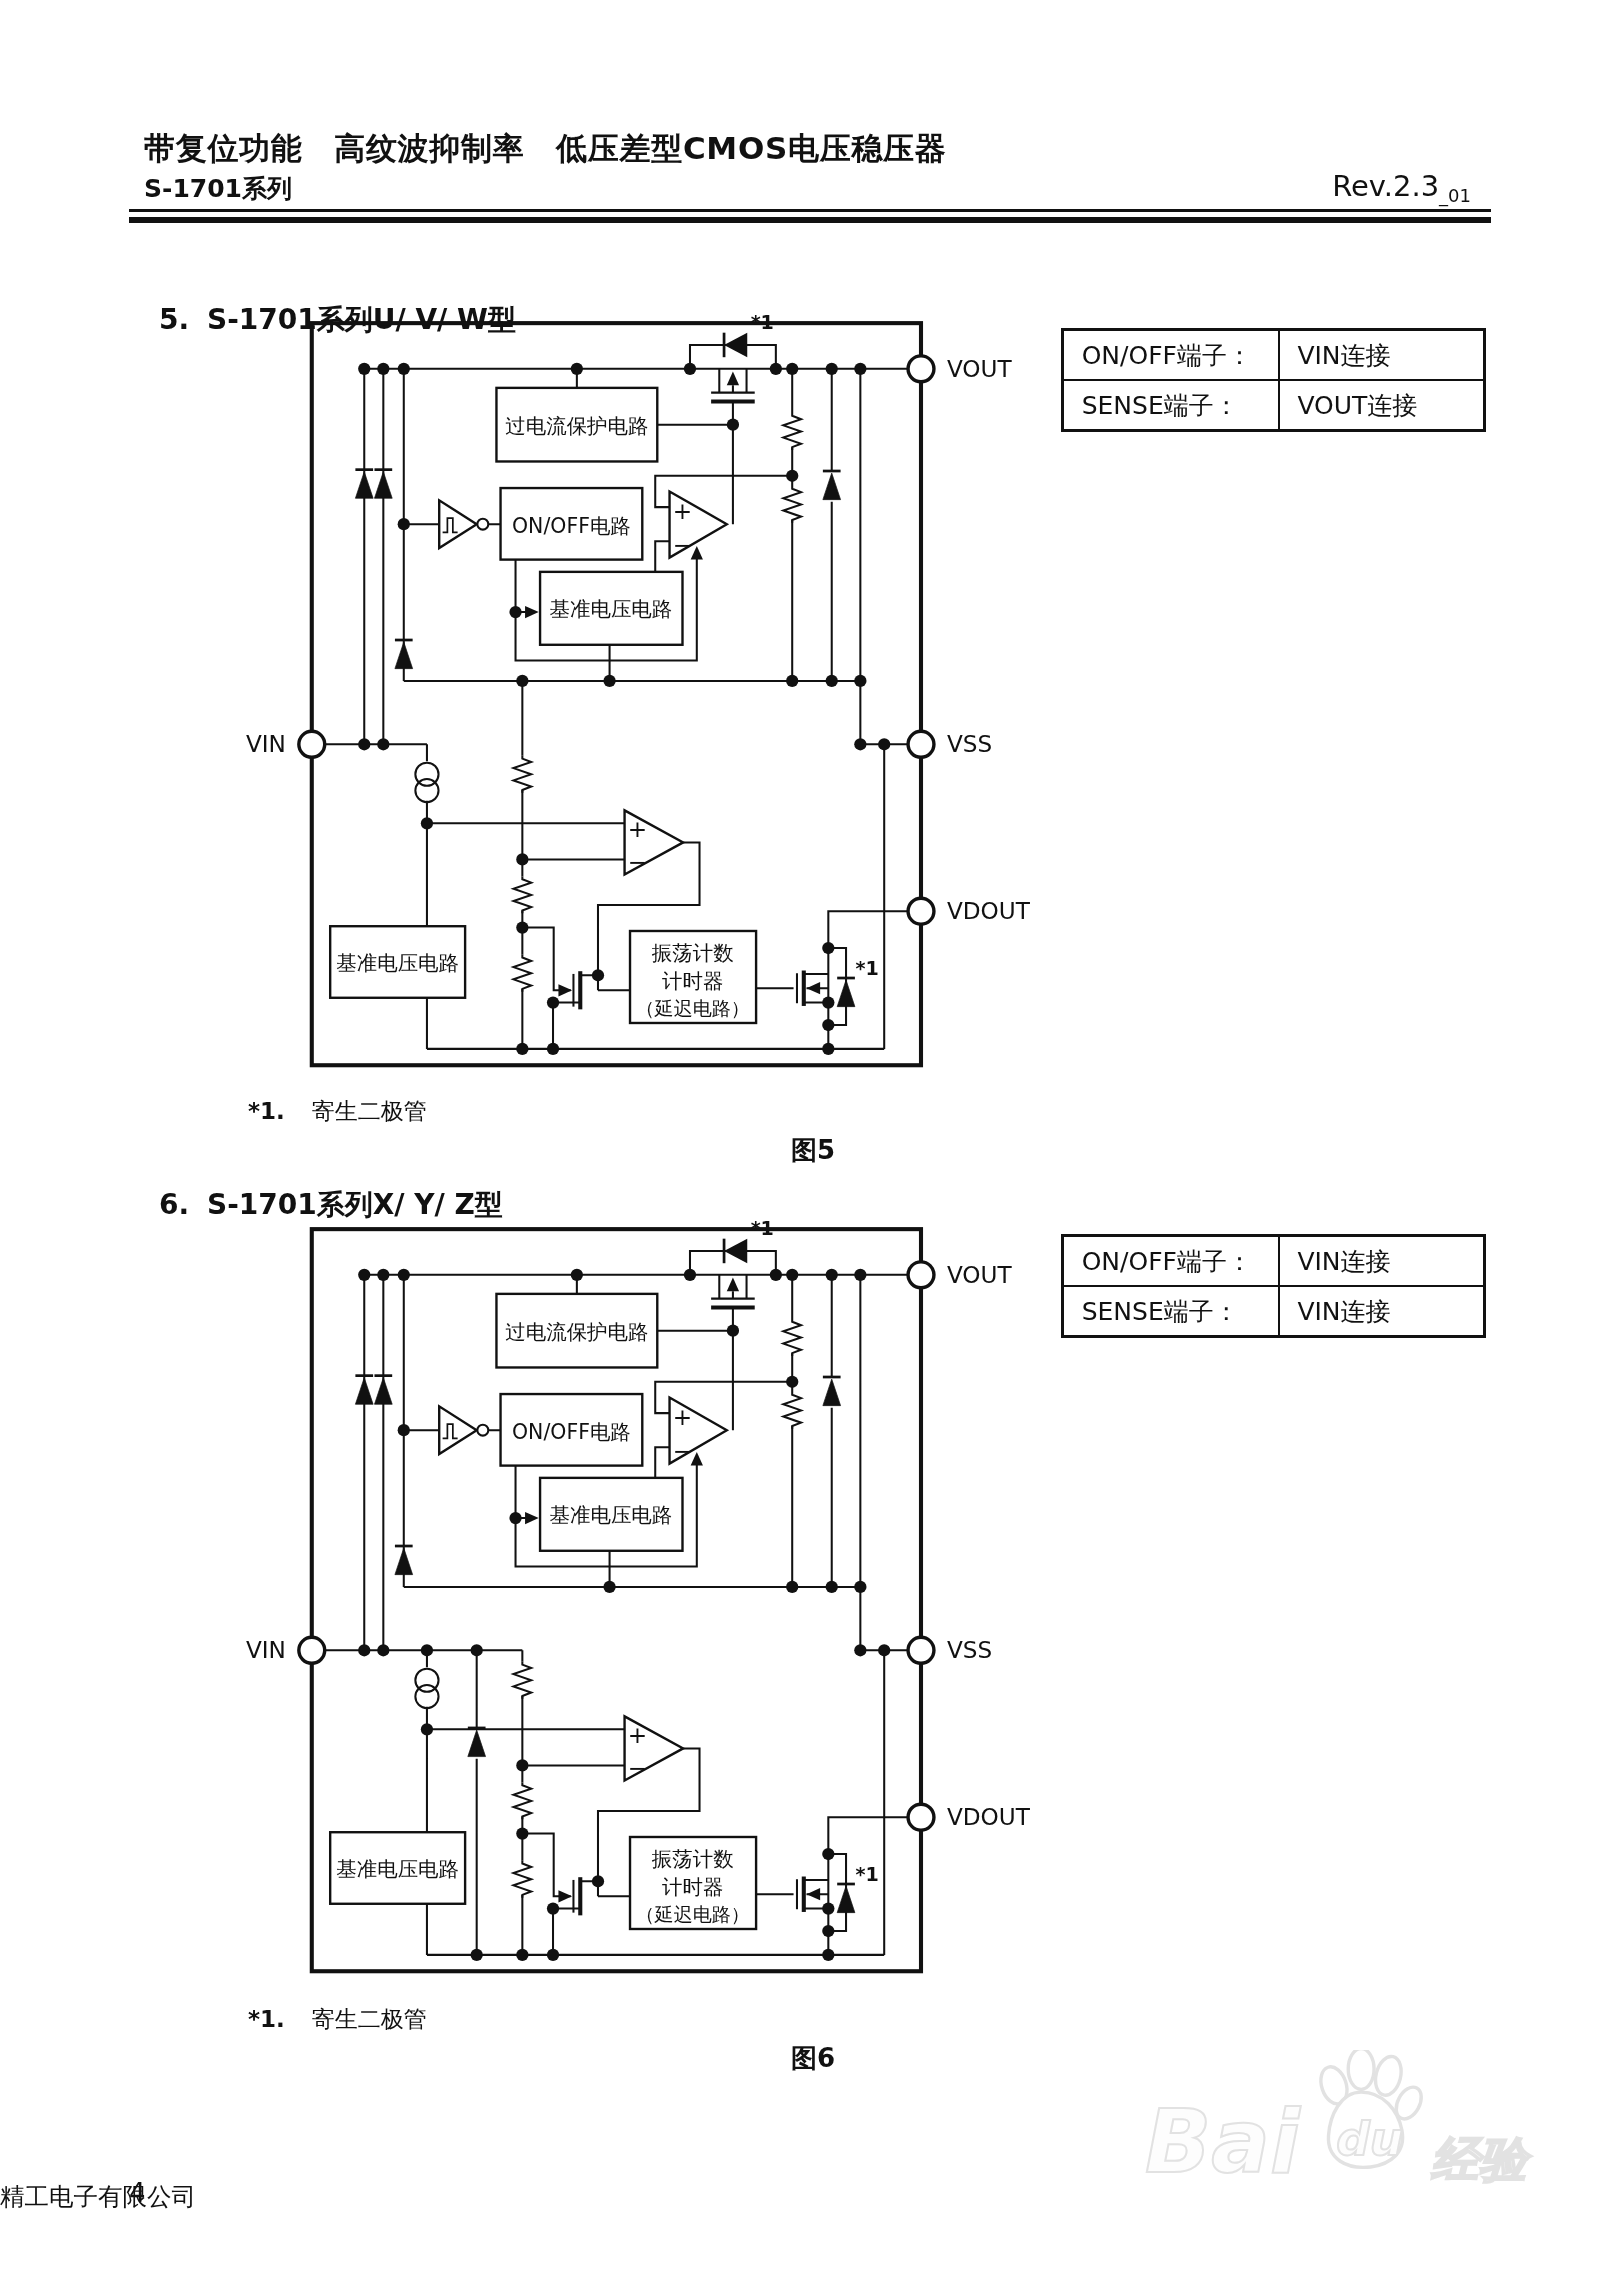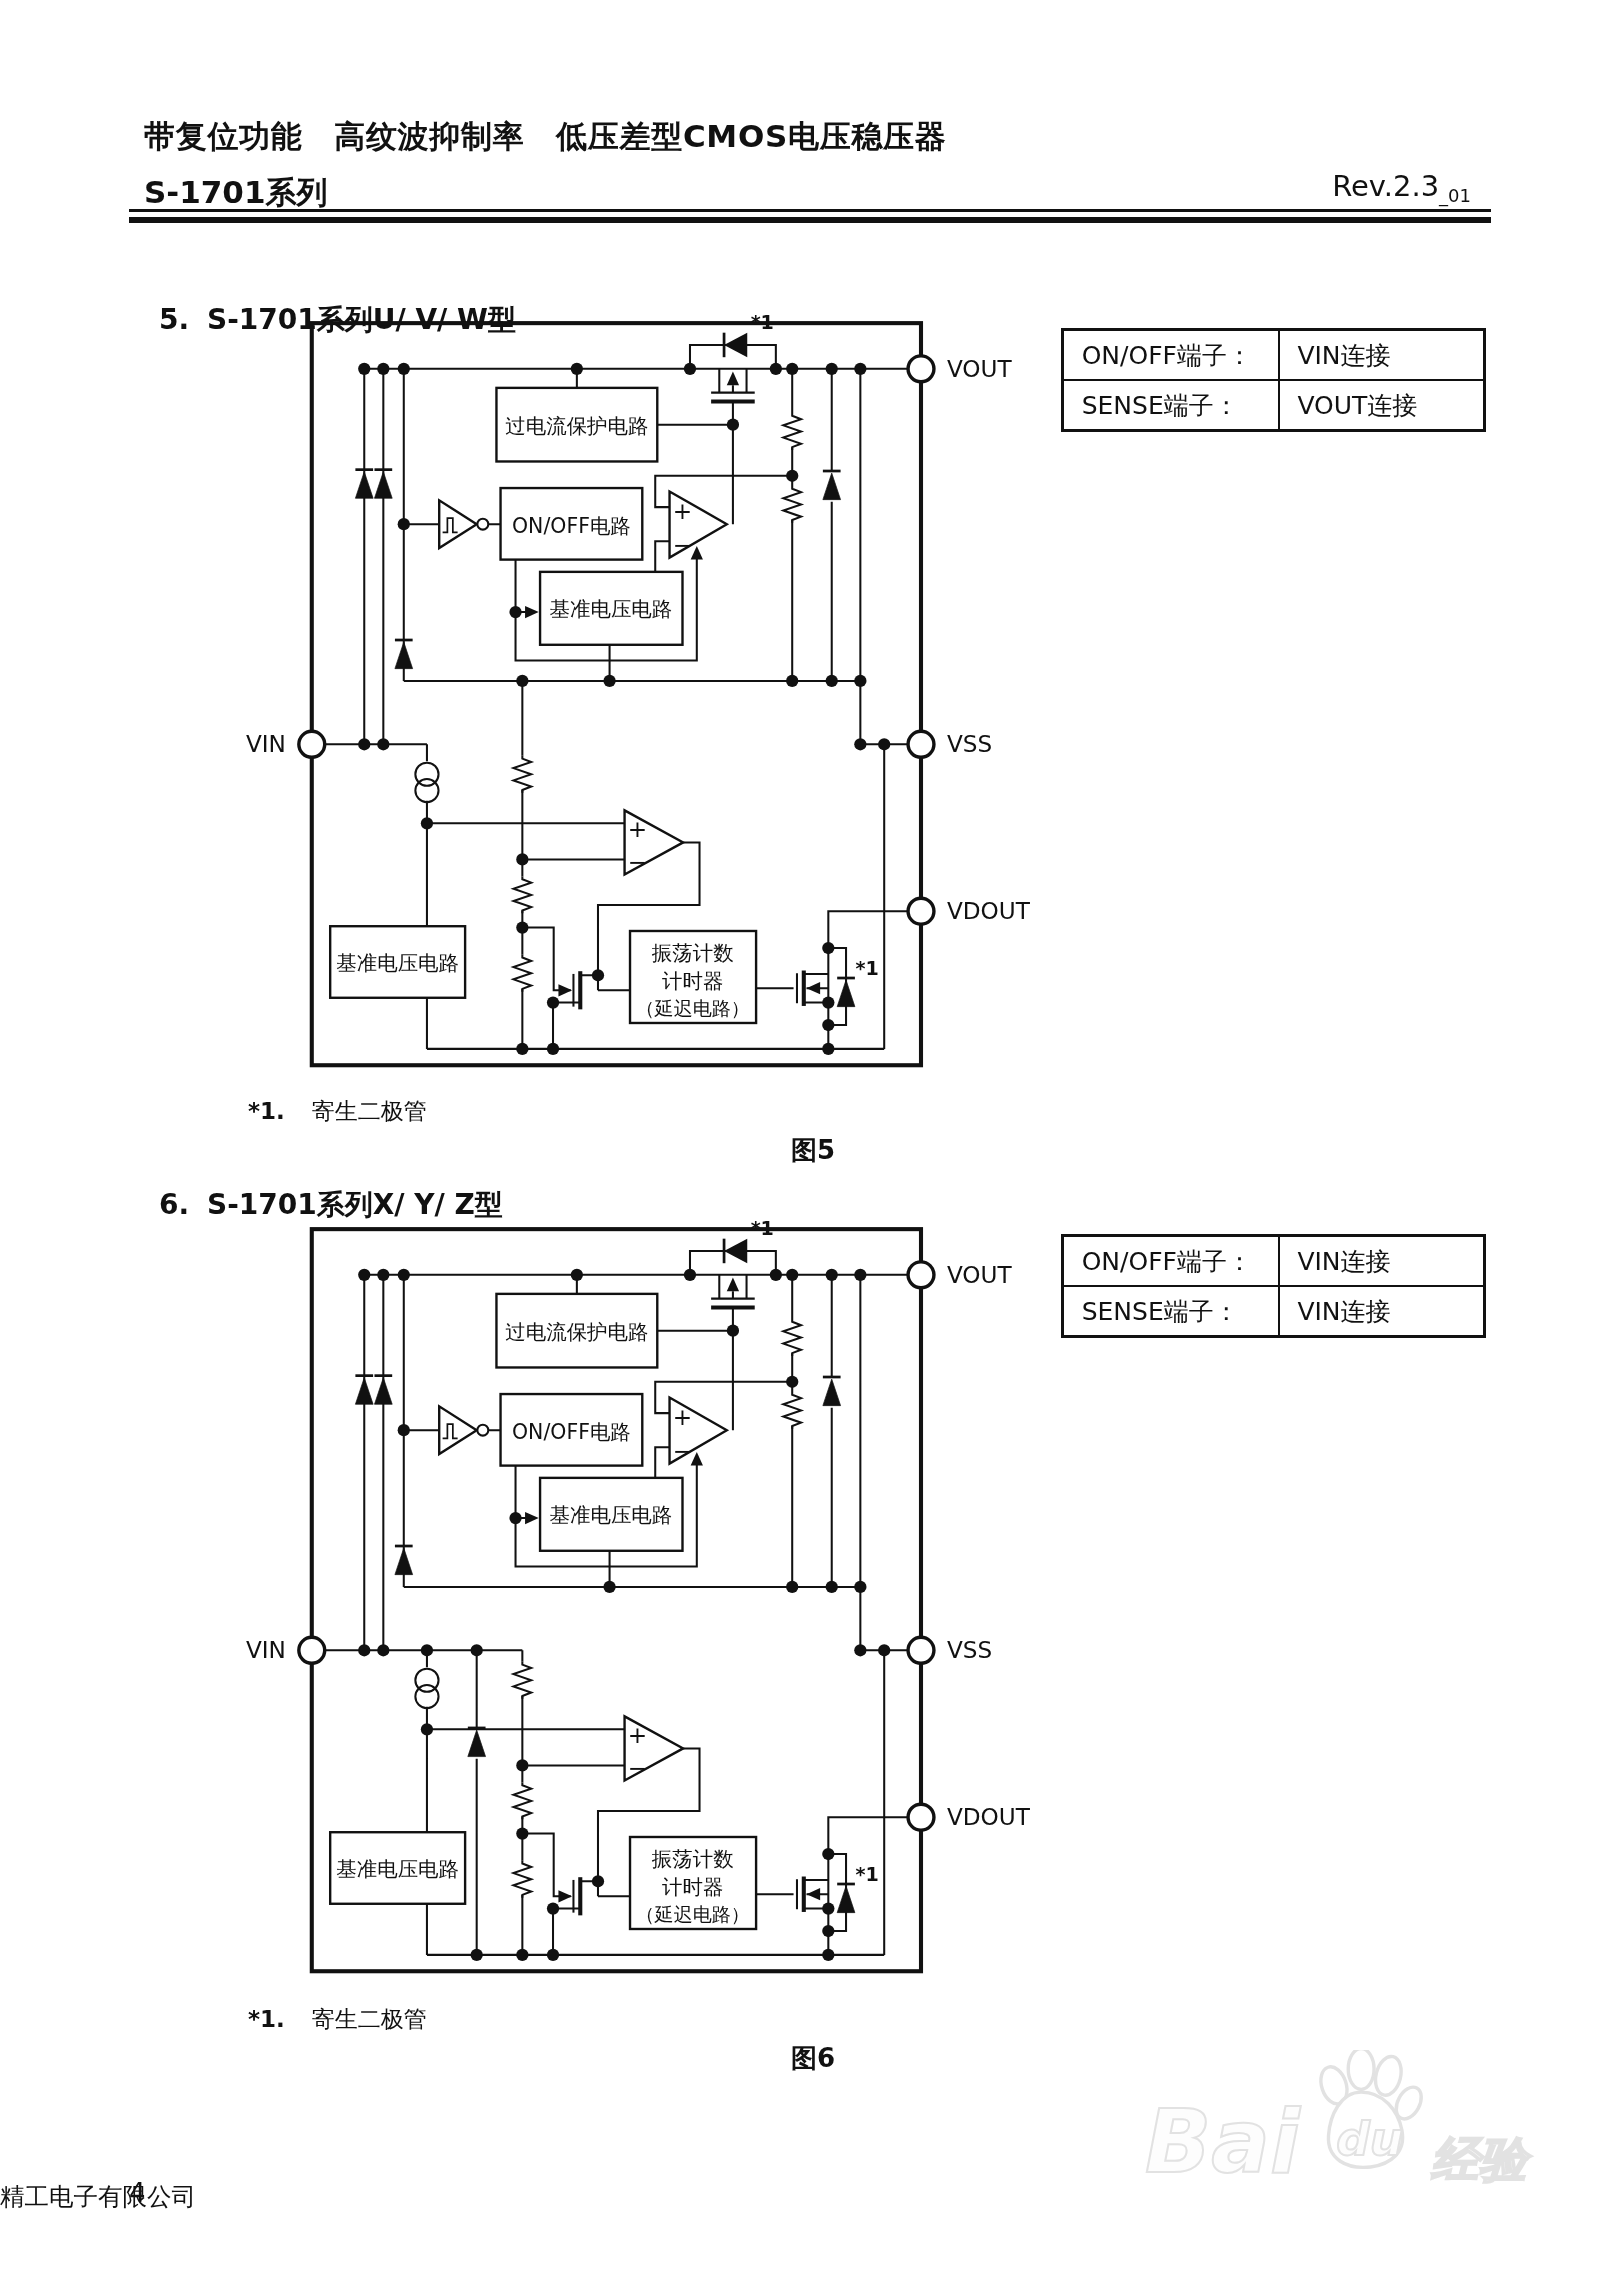--- a/index.html
+++ b/index.html
@@ -3,22 +3,22 @@
 <meta charset="utf-8">
 <style>
   html,body{margin:0;padding:0;}
   body{
     width:1622px;height:2295px;background:#ffffff;position:relative;
     font-family:"DejaVu Sans","Liberation Sans",sans-serif;color:#111;
     overflow:hidden;
   }
   .abs{position:absolute;}
   
-  .hdr-title{left:144px;top:116px;font-size:31px;font-weight:bold;letter-spacing:0.7px;}
-  .hdr-series{left:144px;top:172px;font-size:31px;font-weight:bold;}
+  .hdr-title{left:144px;top:128px;font-size:31px;font-weight:bold;letter-spacing:0.7px;}
+  .hdr-series{left:144px;top:172px;font-size:25px;font-weight:bold;}
   .hdr-rev{top:169px;right:151px;font-size:29px;}
   .hdr-rev .sub{font-size:18px;vertical-align:-5.5px;}
   .rule1{left:129px;top:209px;width:1362px;height:3.4px;background:#111;}
   .rule2{left:129px;top:217px;width:1362px;height:5.5px;background:#111;}
   
   .sec-head{font-size:28px;font-weight:bold;}
   .sec-num{display:inline-block;width:48px;}
   
   .conn-table{width:425px;border:3.4px solid #111;border-collapse:collapse;background:#fff;}
   .conn-table td{border:2px solid #111;height:48px;font-size:25px;padding:0 0 0 17.7px;}

